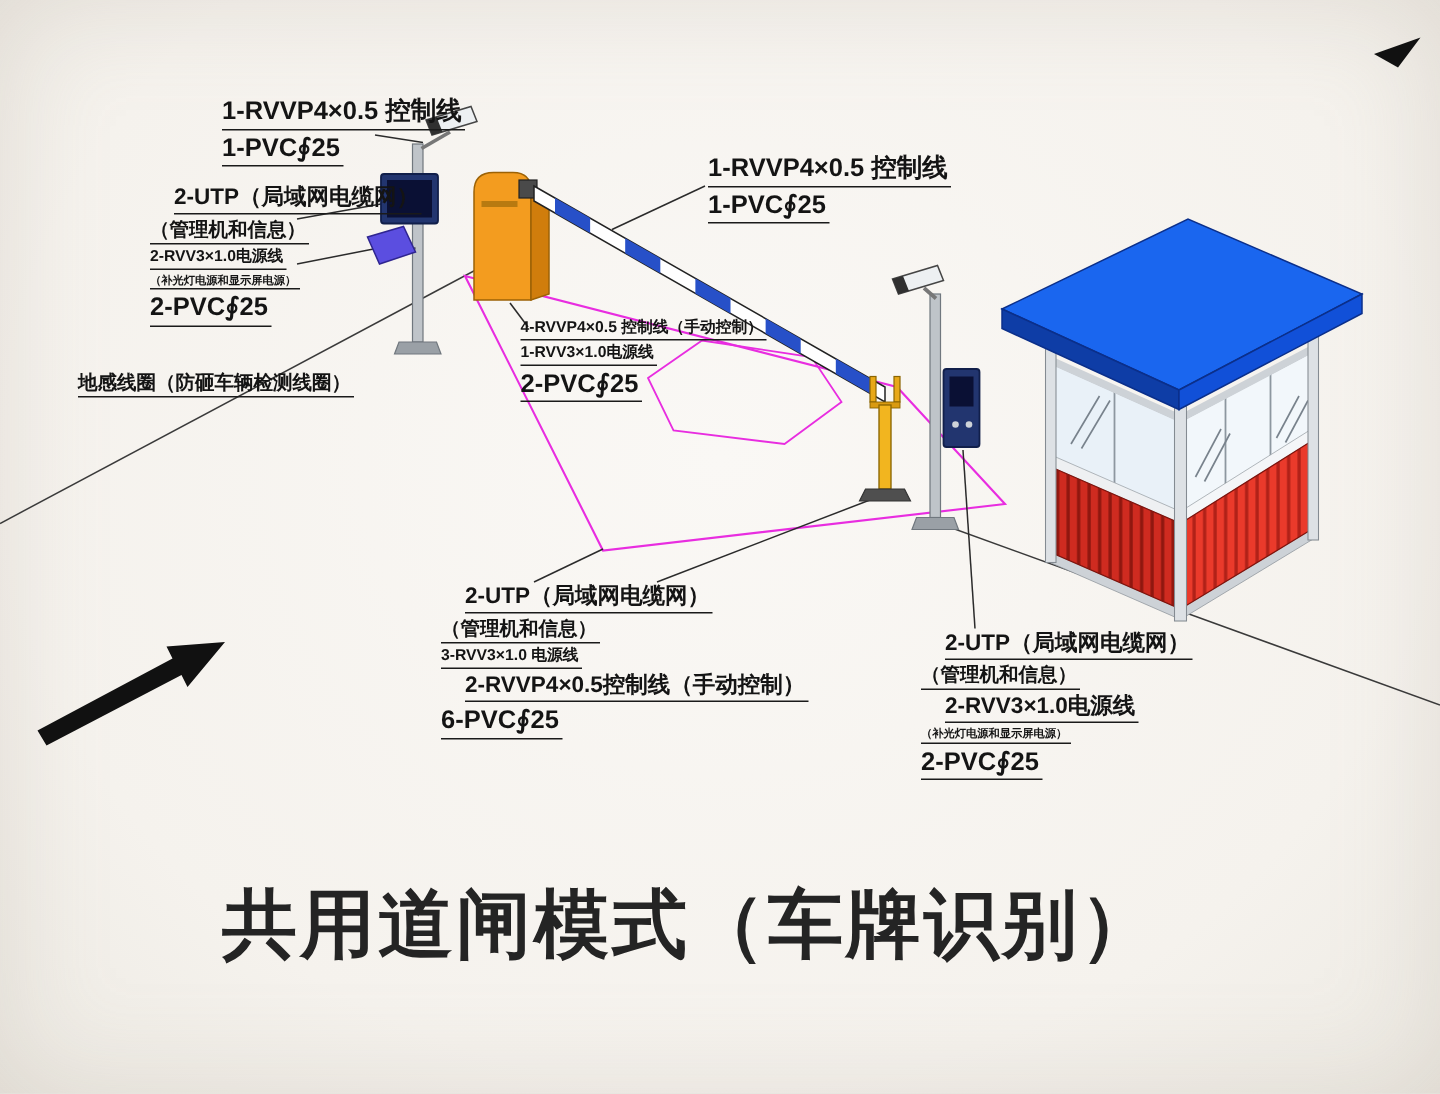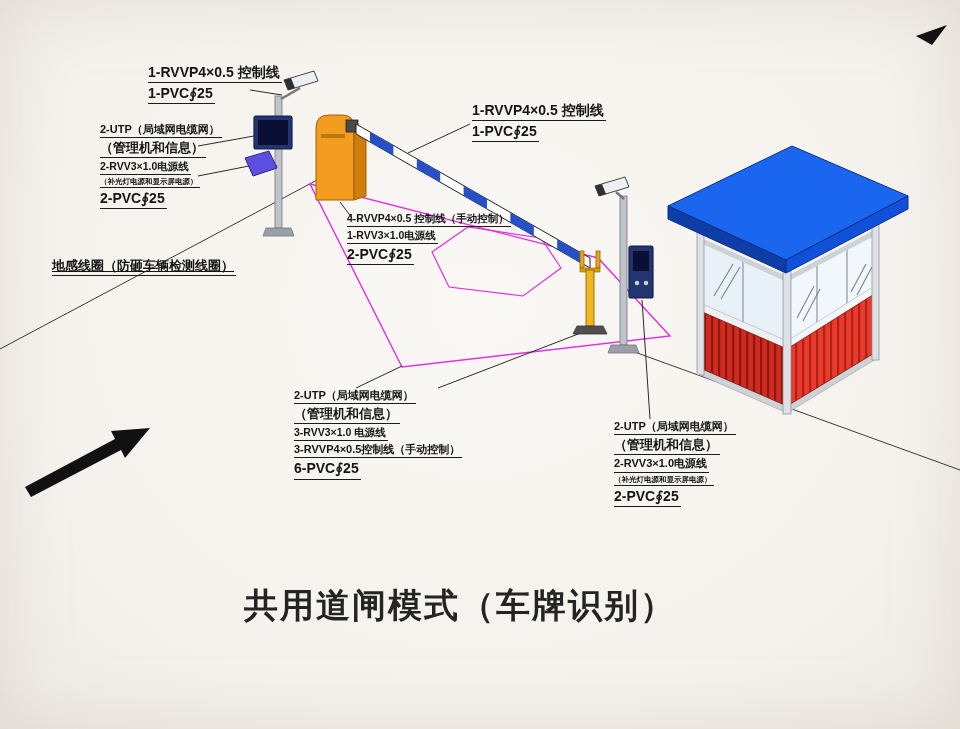--- a/index.html
+++ b/index.html
@@ -6,25 +6,25 @@
   .canvas{
     position:relative;width:960px;height:729px;overflow:hidden;
     background:radial-gradient(ellipse at 50% 42%, #faf8f5 0%, #f5f2ed 70%, #edeae3 100%);
     font-family:"Liberation Sans","DejaVu Sans",sans-serif;
     box-shadow:inset 0 0 70px rgba(175,165,150,.25);
   }
   svg{position:absolute;left:0;top:0;}
   .label{position:absolute;color:#141414;font-weight:700;}
   .label span{display:block;width:max-content;border-bottom:1.3px solid #1a1a1a;
     padding:0 2px 1px 0;margin-bottom:2px;line-height:1.22;white-space:nowrap;}
-  .fs7{font-size:7.5px;} .fs8{font-size:13px;} .fs9{font-size:11px;}
-  .fs10{font-size:10.5px;} .fs11{font-size:14px;}
+  .fs7{font-size:7.5px;} .fs8{font-size:13px;} .fs9{font-size:15px;margin-left:16px;}
+  .fs10{font-size:10.5px;} .fs11{font-size:17px;}
   .title{
     position:absolute;left:110px;top:583px;width:700px;text-align:center;
-    font-size:34px;font-weight:600;color:#242424;letter-spacing:2px;
+    font-size:50px;font-weight:600;color:#242424;letter-spacing:2px;
   }
 </style>
 </head>
 <body>
 
 <div class="canvas">
 
 <svg width="960" height="729" viewBox="0 0 960 729">
   <defs>
     <pattern id="corrLeft" width="7" height="12" patternUnits="userSpaceOnUse">
@@ -161,40 +161,40 @@
 </div>
 
 <div class="label" style="left:100px;top:123px;">
   <span class="fs9">2-UTP（局域网电缆网）</span>
   <span class="fs8">（管理机和信息）</span>
   <span class="fs10">2-RVV3×1.0电源线</span>
   <span class="fs7">（补光灯电源和显示屏电源）</span>
   <span class="fs11">2-PVC∮25</span>
 </div>
 
-<div class="label" style="left:52px;top:258px;text-decoration:underline;">
+<div class="label" style="left:52px;top:247px;">
   <span class="fs8">地感线圈（防砸车辆检测线圈）</span>
 </div>
 
 <div class="label" style="left:472px;top:102px;">
   <span class="fs11">1-RVVP4×0.5 控制线</span>
   <span class="fs11">1-PVC∮25</span>
 </div>
 
 <div class="label" style="left:347px;top:212px;">
   <span class="fs10">4-RVVP4×0.5 控制线（手动控制）</span>
   <span class="fs10">1-RVV3×1.0电源线</span>
   <span class="fs11">2-PVC∮25</span>
 </div>
 
 <div class="label" style="left:294px;top:389px;">
   <span class="fs9">2-UTP（局域网电缆网）</span>
   <span class="fs8">（管理机和信息）</span>
   <span class="fs10">3-RVV3×1.0 电源线</span>
-  <span class="fs9">3-RVVP4×0.5控制线（手动控制）</span>
+  <span class="fs9">2-RVVP4×0.5控制线（手动控制）</span>
   <span class="fs11">6-PVC∮25</span>
 </div>
 
 <div class="label" style="left:614px;top:420px;">
   <span class="fs9">2-UTP（局域网电缆网）</span>
   <span class="fs8">（管理机和信息）</span>
   <span class="fs9">2-RVV3×1.0电源线</span>
   <span class="fs7">（补光灯电源和显示屏电源）</span>
   <span class="fs11">2-PVC∮25</span>
 </div>

